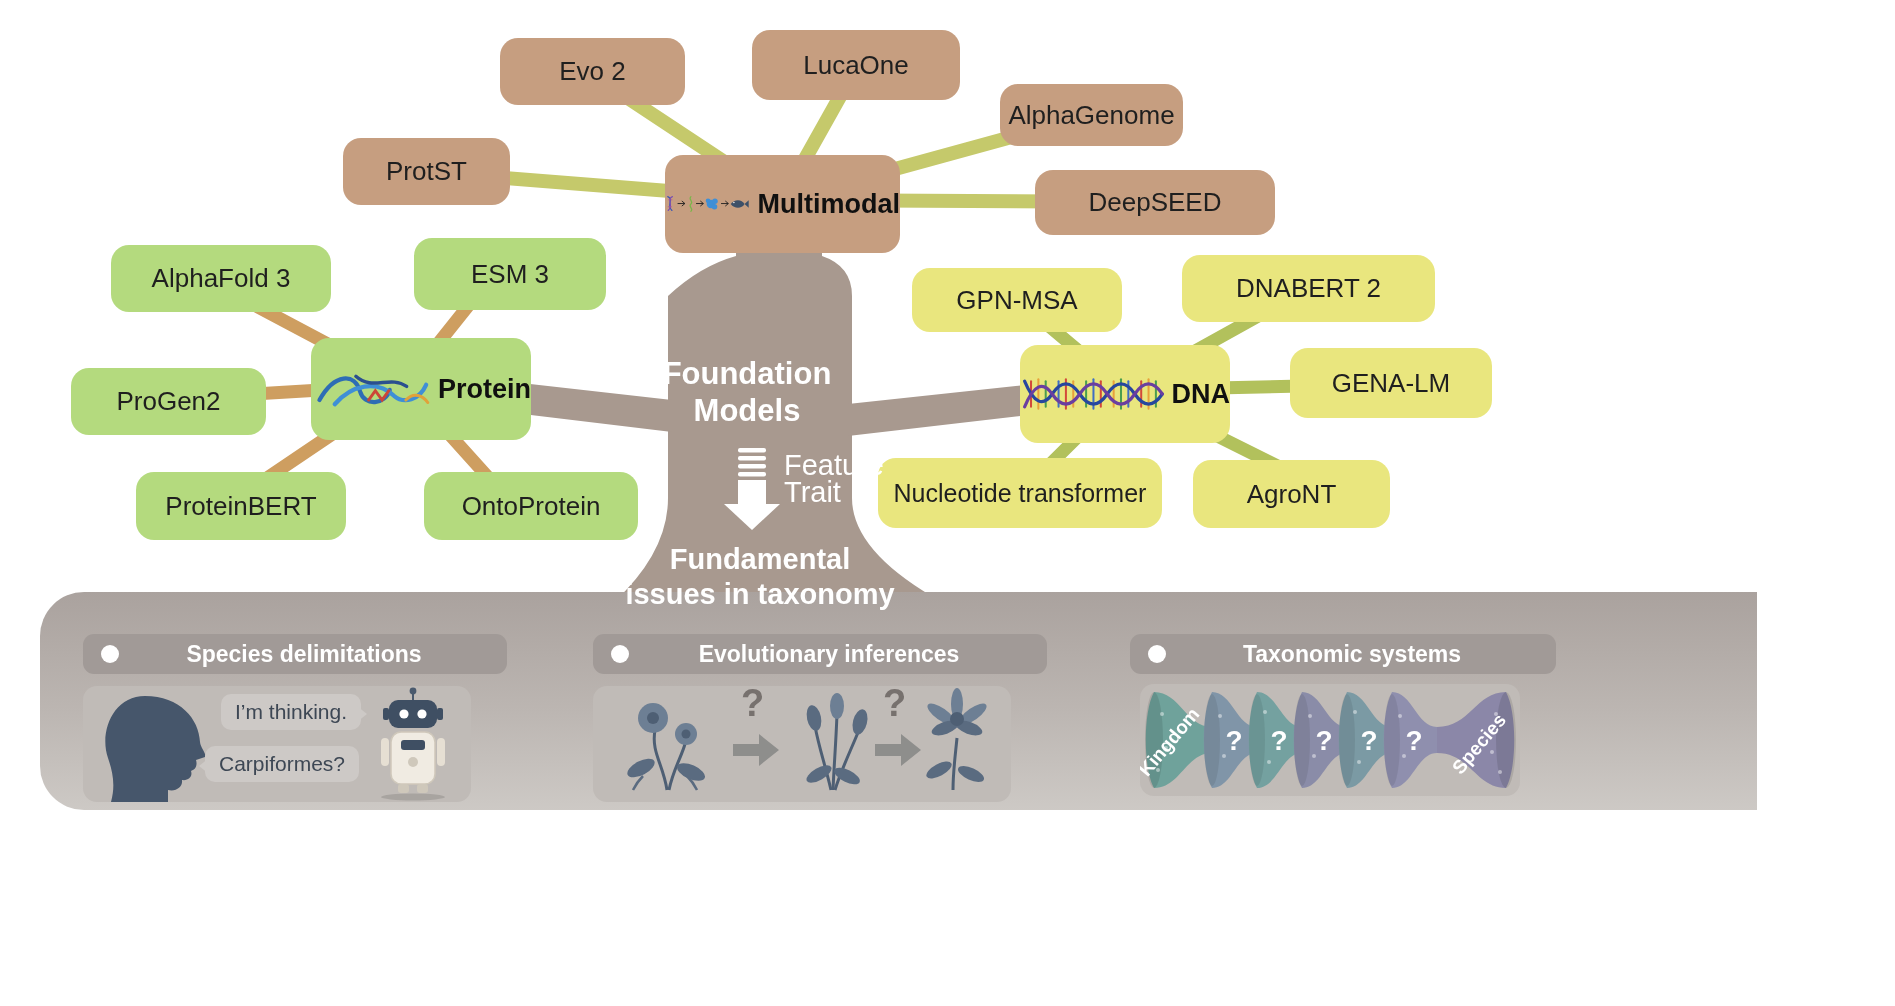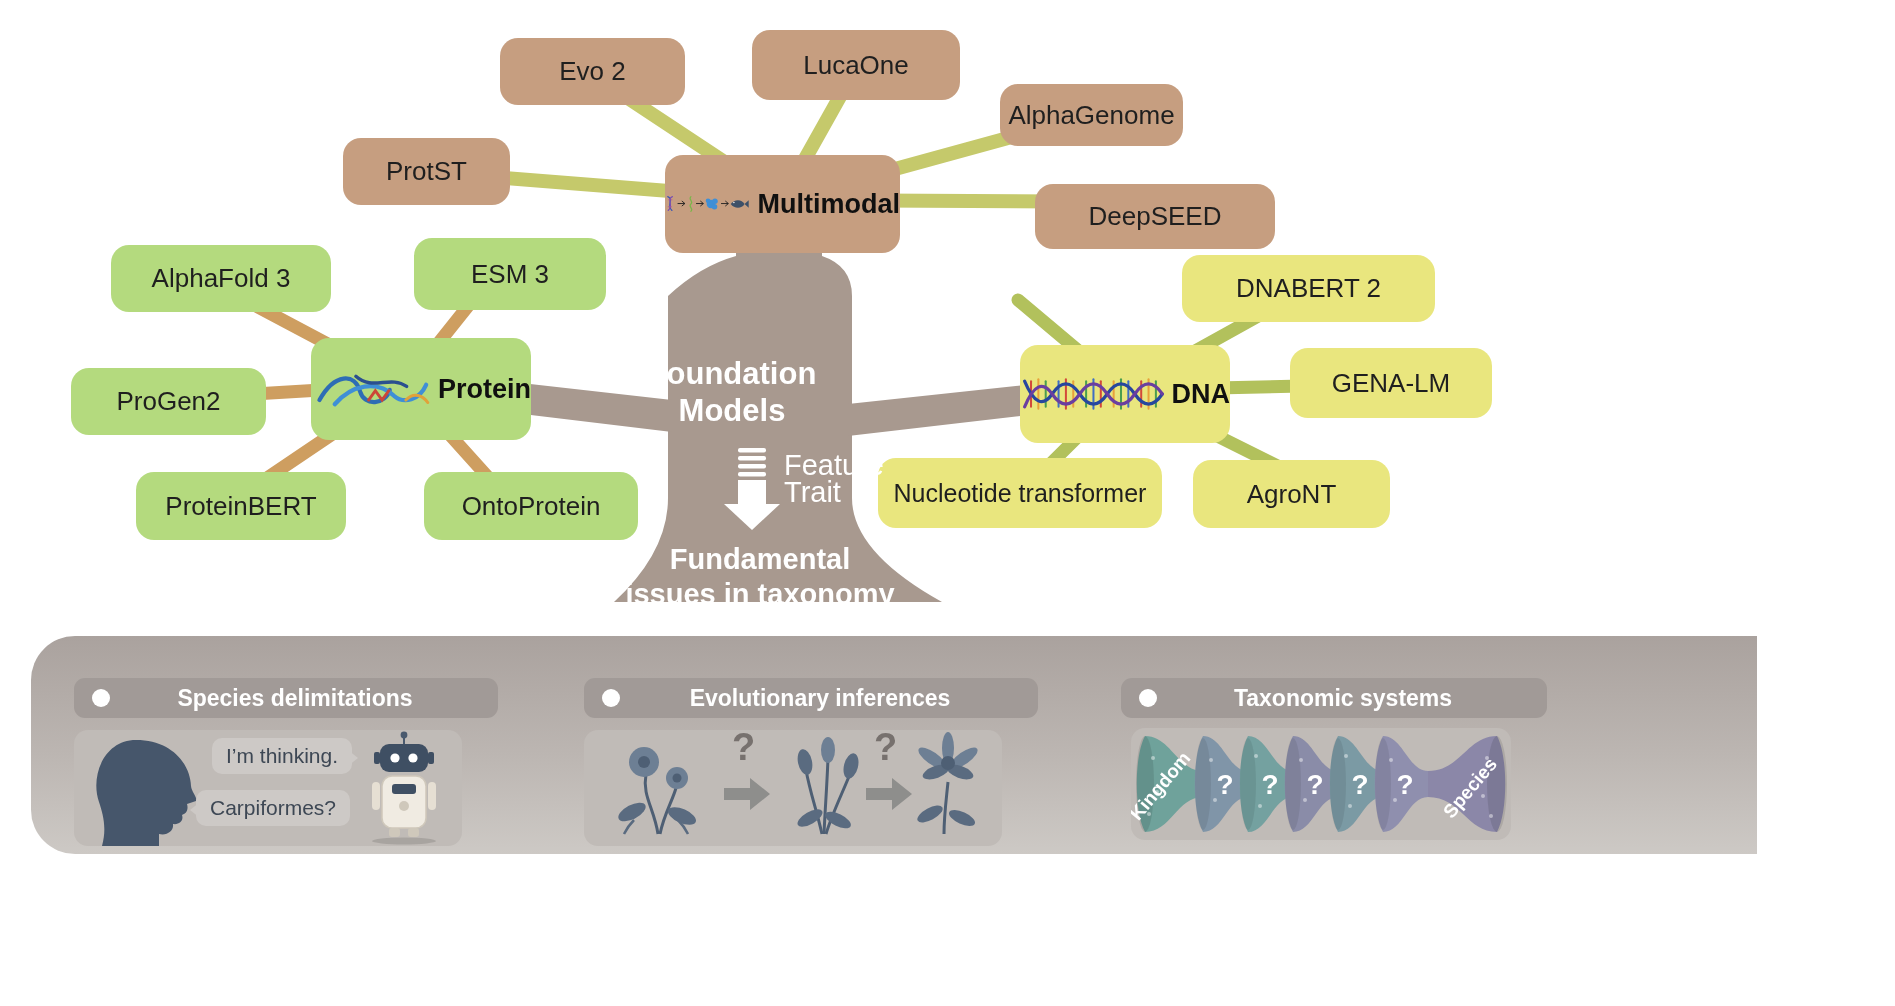--- a/index.html
+++ b/index.html
@@ -12,29 +12,29 @@
   .box--tan{background:#c69e80;}
   .box--green{background:#b4da7e;margin-left:16px;}
   .box--yellow{background:#e9e67e;}
 
   .hub{position:absolute;z-index:2;display:flex;flex-direction:row;align-items:center;
        justify-content:center;border-radius:18px;padding:4px 0;}
   .hub-label{font-weight:bold;font-size:27px;color:#101010;line-height:30px;}
 
   
   .trunk-text{position:absolute;z-index:3;color:#ffffff;text-align:center;font-weight:bold;}
-  #foundation-title{left:632px;top:355px;width:200px;font-size:31px;line-height:37px;}
+  #foundation-title{left:647px;top:355px;width:200px;font-size:31px;line-height:37px;}
   #issues-title{left:585px;top:542px;width:350px;font-size:29px;line-height:35px;}
   #feature-trait{position:absolute;z-index:3;left:784px;top:452px;color:#ffffff;
                  font-size:29px;line-height:27px;font-weight:normal;}
   #down-arrow{position:absolute;z-index:3;left:722px;top:448px;}
 
   
-  #bottom-panel{position:absolute;z-index:1;left:31px;top:592px;width:1845px;height:218px;
-     border-radius:44px;background:linear-gradient(180deg,#aaa29e 0%,#bcb6b2 55%,#cdc9c5 100%);margin-top:44px;}
+  #bottom-panel{position:absolute;z-index:1;left:40px;top:592px;width:1845px;height:218px;
+     border-radius:44px;background:linear-gradient(180deg,#aaa29e 0%,#bcb6b2 55%,#cdc9c5 100%);}
   .pill{position:absolute;height:40px;border-radius:11px;background:#a19a97;display:flex;
         align-items:center;padding:0 18px;}
   .pill .dot{width:18px;height:18px;border-radius:50%;background:#ffffff;flex:0 0 auto;}
   .pill .pill-title{flex:1;text-align:center;color:#ffffff;font-weight:bold;font-size:23px;}
   .content-panel{position:absolute;border-radius:14px;background:#c0bbb7;}
 
   
   .bubble{position:absolute;background:#cdc9c6;color:#3d4754;font-size:21px;border-radius:10px;
           padding:6px 14px;white-space:nowrap;}
   .bubble--toright::after{content:"";position:absolute;right:-14px;top:12px;
@@ -79,21 +79,21 @@
     <path fill="#a8998f" d="M 736 232 L 822 232 L 822 256 Q 852 266 852 296 L 852 498 Q 852 552 942 602 L 614 602 Q 668 552 668 498 L 668 296 Q 700 266 736 256 Z"></path>
 
     <path fill="#a8998f" d="M 440 374 L 672 400 L 672 432 L 440 404 Z"></path>
     <path fill="#a8998f" d="M 1090 378 L 848 404 L 848 436 L 1090 408 Z"></path>
   </svg>
 
   <div class="box box--tan" style="left:500px;top:38px;width:185px;height:67px">Evo 2</div>
   <div class="box box--tan" style="left:752px;top:30px;width:208px;height:70px">LucaOne</div>
   <div class="box box--tan" style="left:1000px;top:84px;width:183px;height:62px">AlphaGenome</div>
   <div class="box box--tan" style="left:343px;top:138px;width:167px;height:67px">ProtST</div>
-  <div class="box box--tan" style="left:1035px;top:184px;width:240px;height:65px">DeepSEED</div>
+  <div class="box box--tan" style="left:1035px;top:170px;width:240px;height:65px">DeepSEED</div>
 
   <div class="hub box--tan" style="left:665px;top:155px;width:235px;height:90px">
     <svg width="200" height="38" viewBox="0 0 200 38">
       <g fill="none" stroke-linecap="round">
         <path d="M6 3 C 20 9, 2 20, 15 33" stroke="#3c55b4" stroke-width="2.5"></path>
         <path d="M16 3 C 2 9, 20 20, 7 33" stroke="#7a4fb0" stroke-width="2.5"></path>
         <path d="M8 10 H15 M7 25 H14" stroke="#b04f9a" stroke-width="1.6"></path>
       </g>
       <g stroke="#222" stroke-width="2" fill="none" stroke-linecap="round">
         <path d="M28 18 H42 M37 13 L43 18 L37 23"></path>
@@ -132,20 +132,21 @@
     <svg width="150" height="50" viewBox="0 0 150 50" fill="none" stroke-linecap="round">
       <path d="M10 38 C 28 6, 52 6, 58 28 C 63 46, 88 44, 93 26" stroke="#2e6db5" stroke-width="5"></path>
       <path d="M28 43 C 48 20, 78 14, 98 33 C 110 43, 128 38, 136 20" stroke="#3f8fd6" stroke-width="5"></path>
       <path d="M53 10 C 73 28, 93 8, 113 22" stroke="#2a4f8f" stroke-width="4"></path>
       <path d="M68 38 L76 27 L84 38 L92 27" stroke="#cc4437" stroke-width="3.5"></path>
       <path d="M112 38 C 122 28, 132 33, 138 41" stroke="#e0a23a" stroke-width="3.5"></path>
     </svg>
     <div class="hub-label">Protein</div>
   </div>
 
+  <div class="box box--yellow" style="left:912px;top:268px;width:210px;height:64px">GPN-MSA</div>
   <div class="box box--yellow" style="left:1182px;top:255px;width:253px;height:67px">DNABERT 2</div>
   <div class="box box--yellow" style="left:1290px;top:348px;width:202px;height:70px">GENA-LM</div>
   <div class="box box--yellow" style="left:878px;top:458px;width:284px;height:70px;font-size:25px">Nucleotide transformer</div>
   <div class="box box--yellow" style="left:1193px;top:460px;width:197px;height:68px">AgroNT</div>
 
   <div class="hub box--yellow" style="left:1020px;top:345px;width:210px;height:90px">
     <svg width="165" height="44" viewBox="0 0 165 44" fill="none" stroke-linecap="round">
       <g stroke-width="2.2">
         <path d="M12 8 V36" stroke="#d34a3a"></path>
           <path d="M20 6 V38" stroke="#e8a13c"></path>

